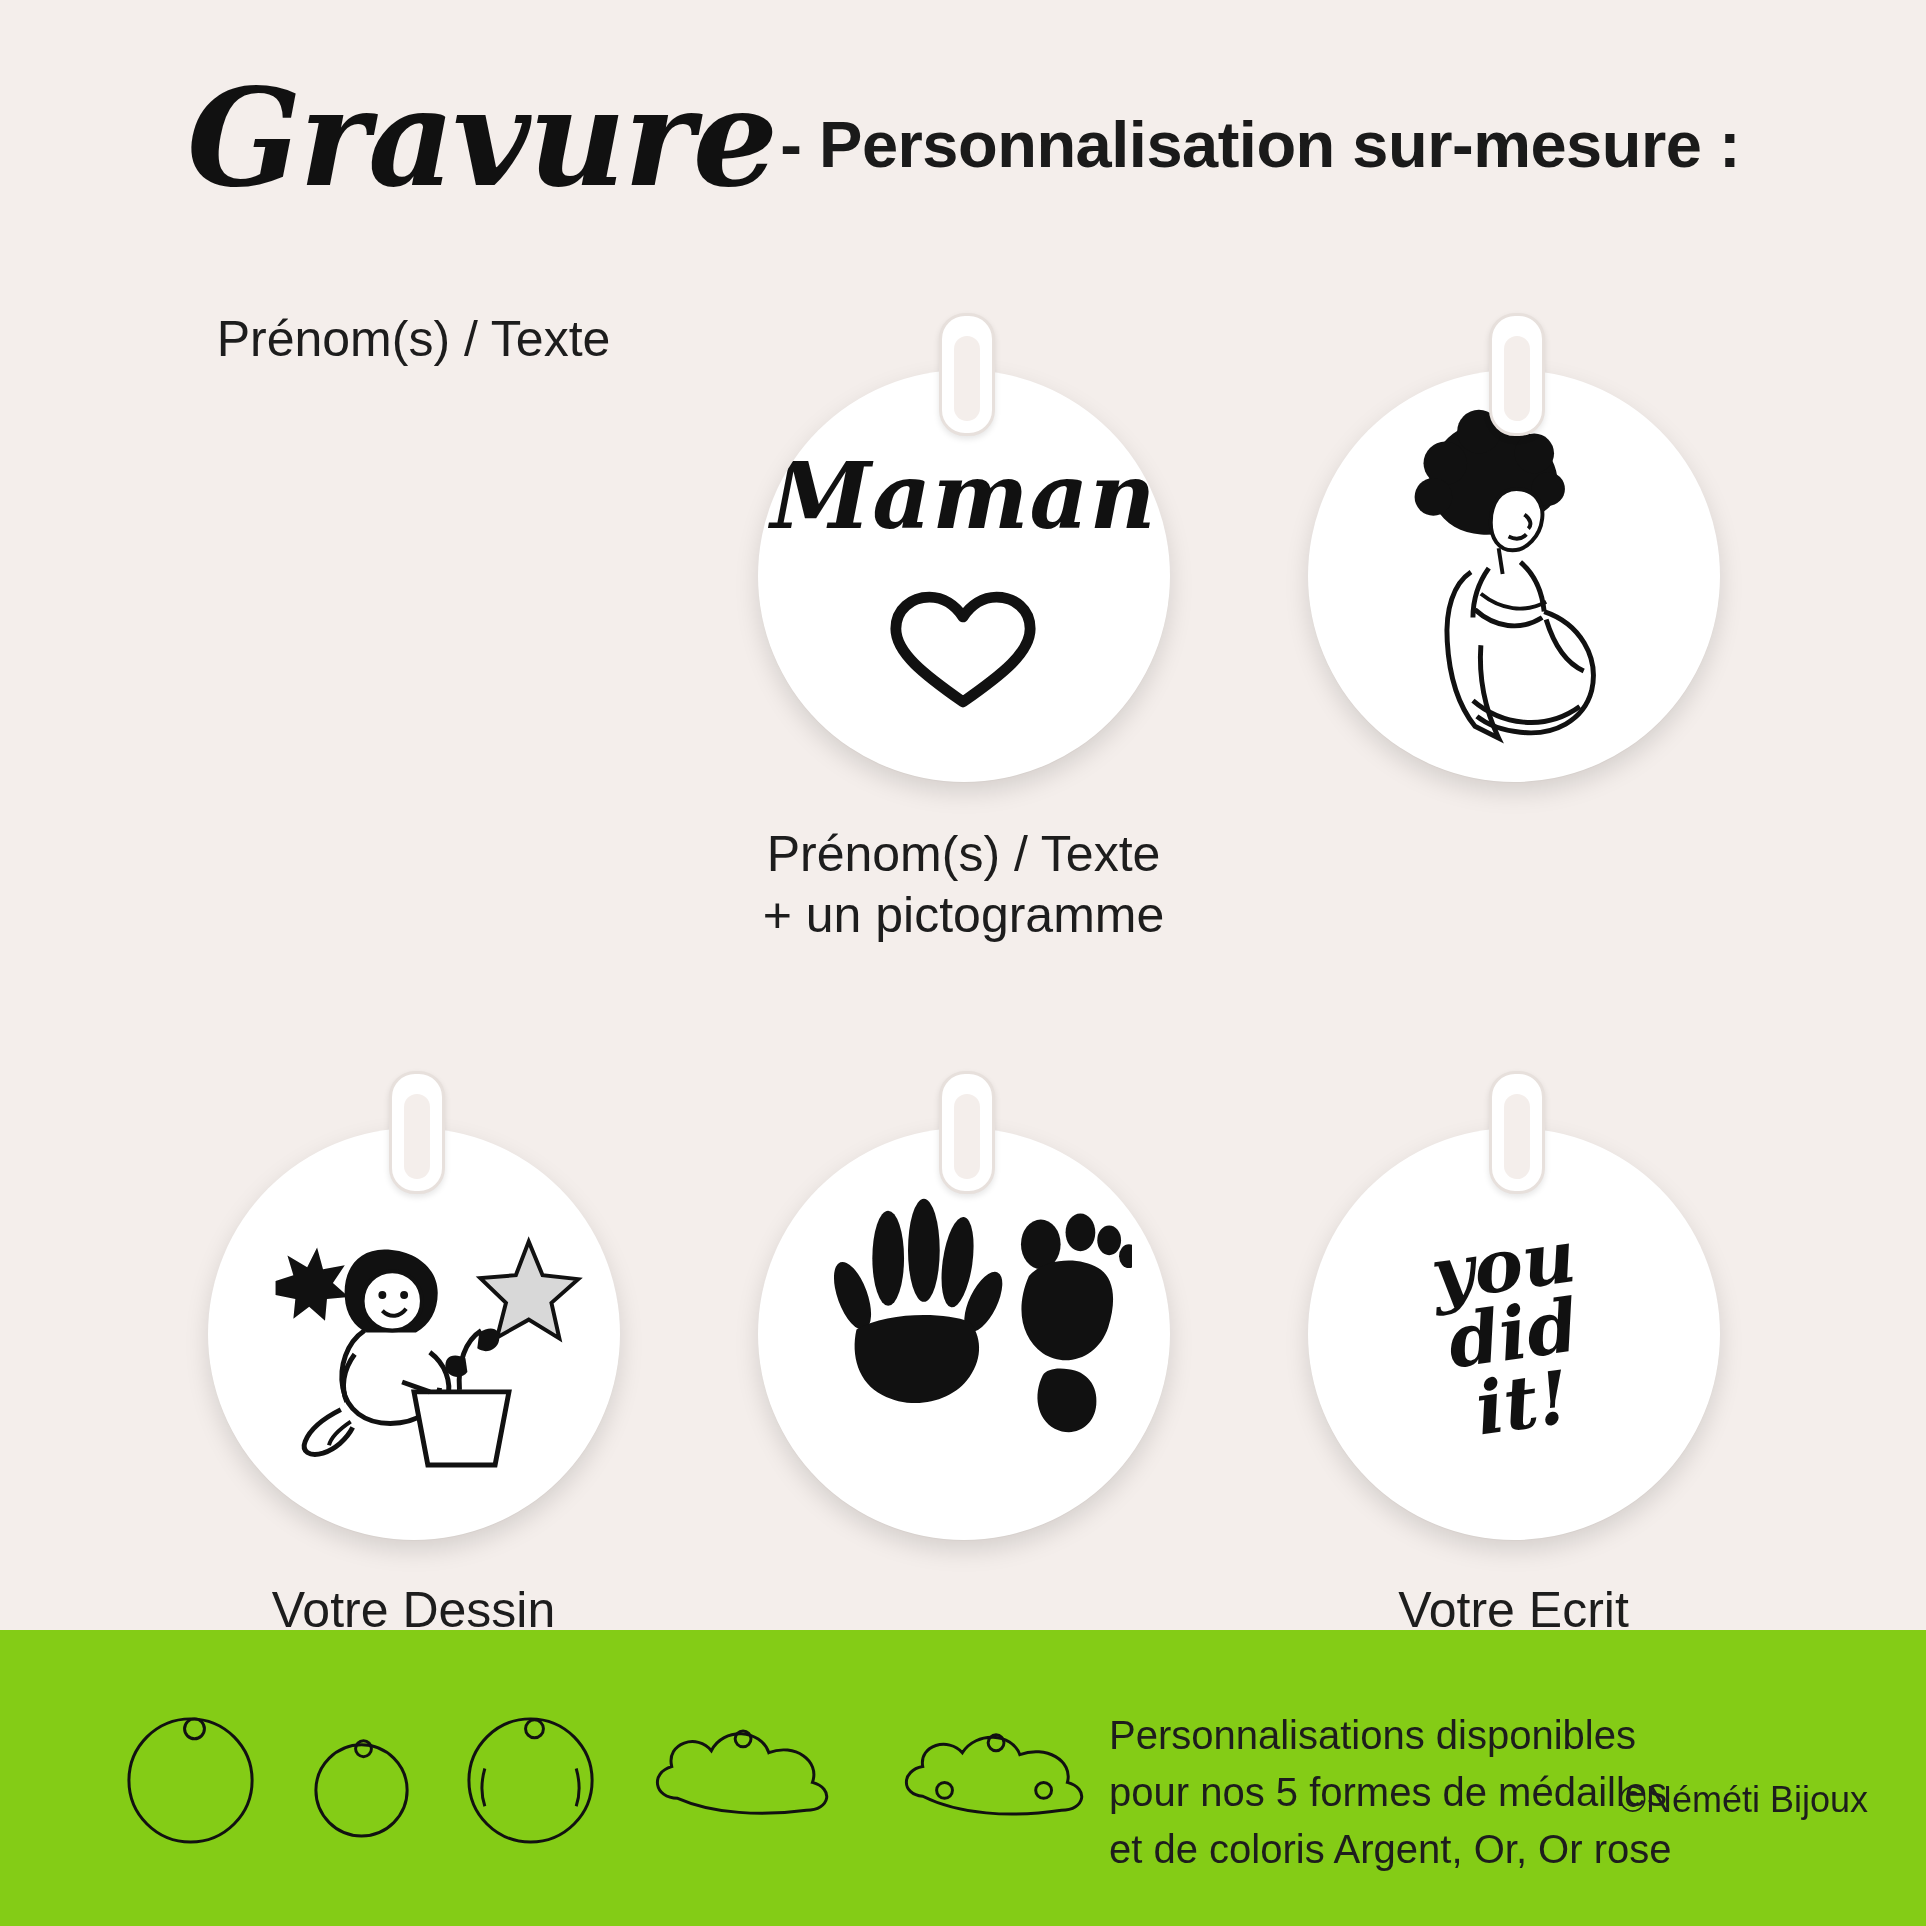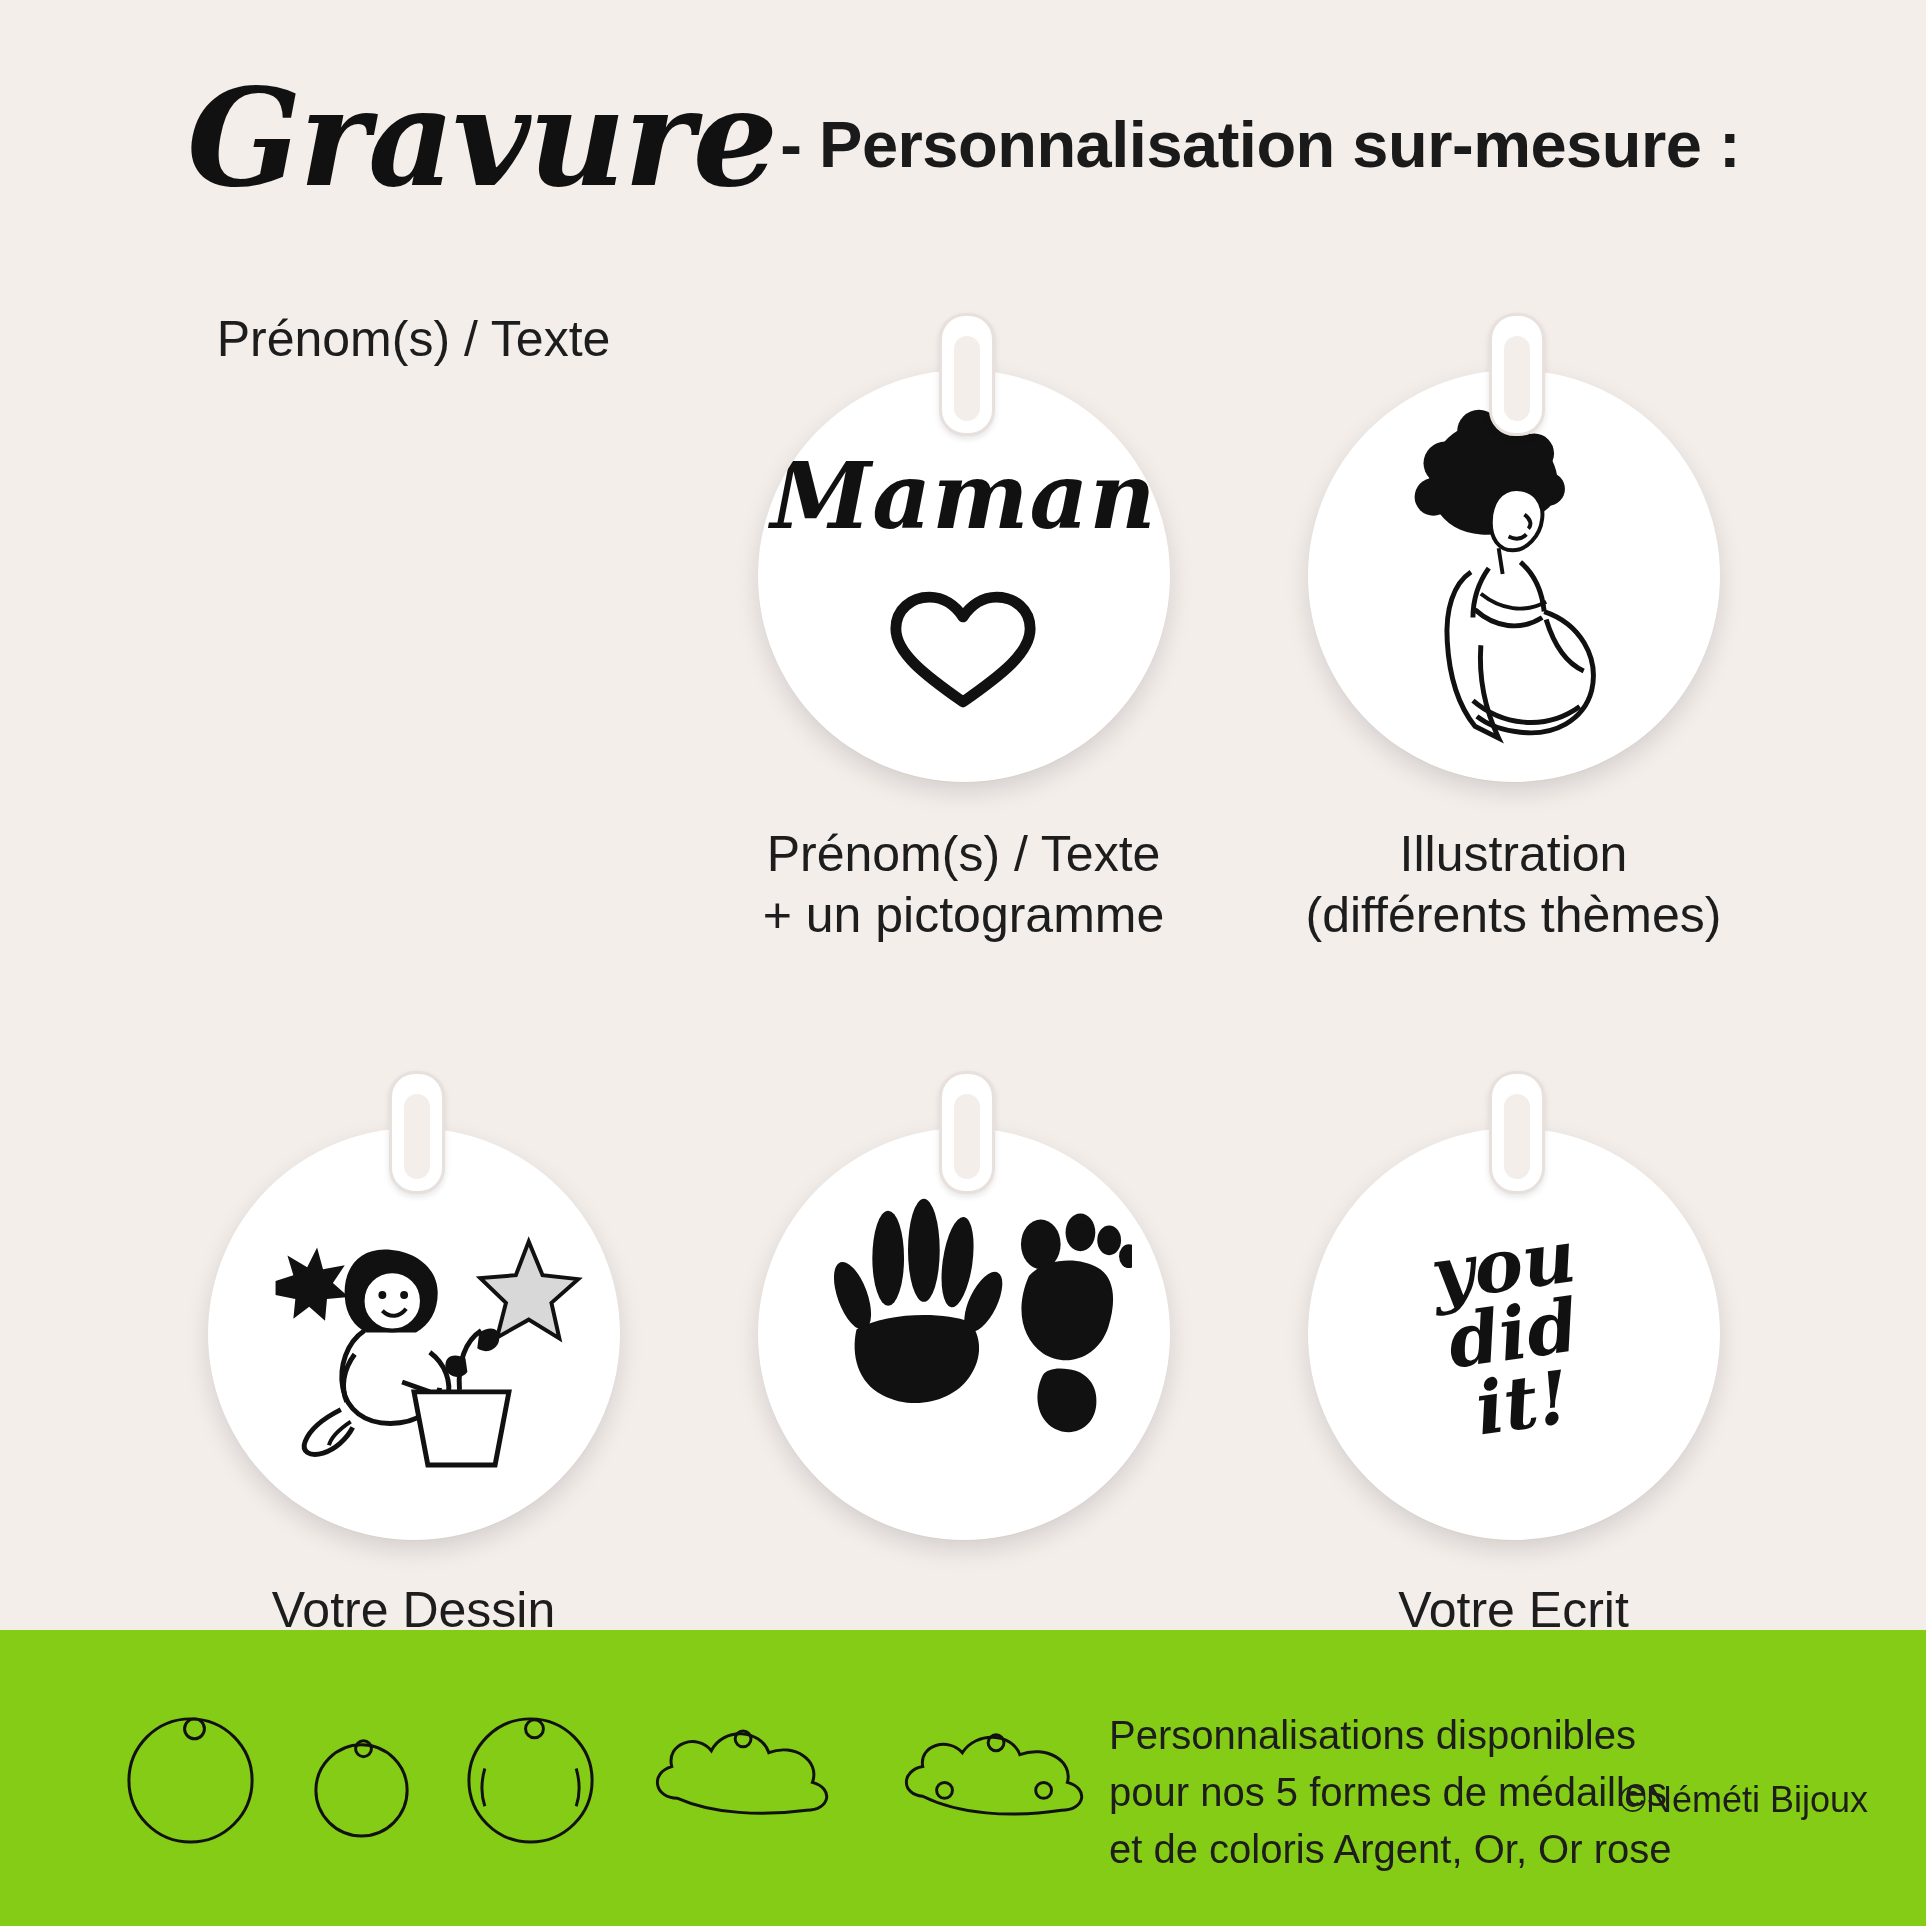--- a/index.html
+++ b/index.html
@@ -217,22 +217,20 @@
 
                 <path d="M196 216 C 232 228 252 262 244 296 C 236 326 206 342 172 338 C 152 336 138 330 128 322" fill="none" stroke="#111" stroke-width="5"></path>
 
                 <path d="M198 224 C 206 250 218 268 236 276" fill="none" stroke="#111" stroke-width="5"></path>
 
                 <path d="M124 306 C 152 330 196 338 232 312" fill="none" stroke="#111" stroke-width="5"></path>
               </svg>
             </span>
           </div>
         </div>
-        <div class="caption">Illustration
-(différents thèmes)</div>
       </div>
     </div>
 
     <div class="row row2" style="margin-top:109px;">
 
       <div class="cell">
         <div class="medal-wrap">
           <div class="bail"></div>
           <div class="disc">
             <span>

